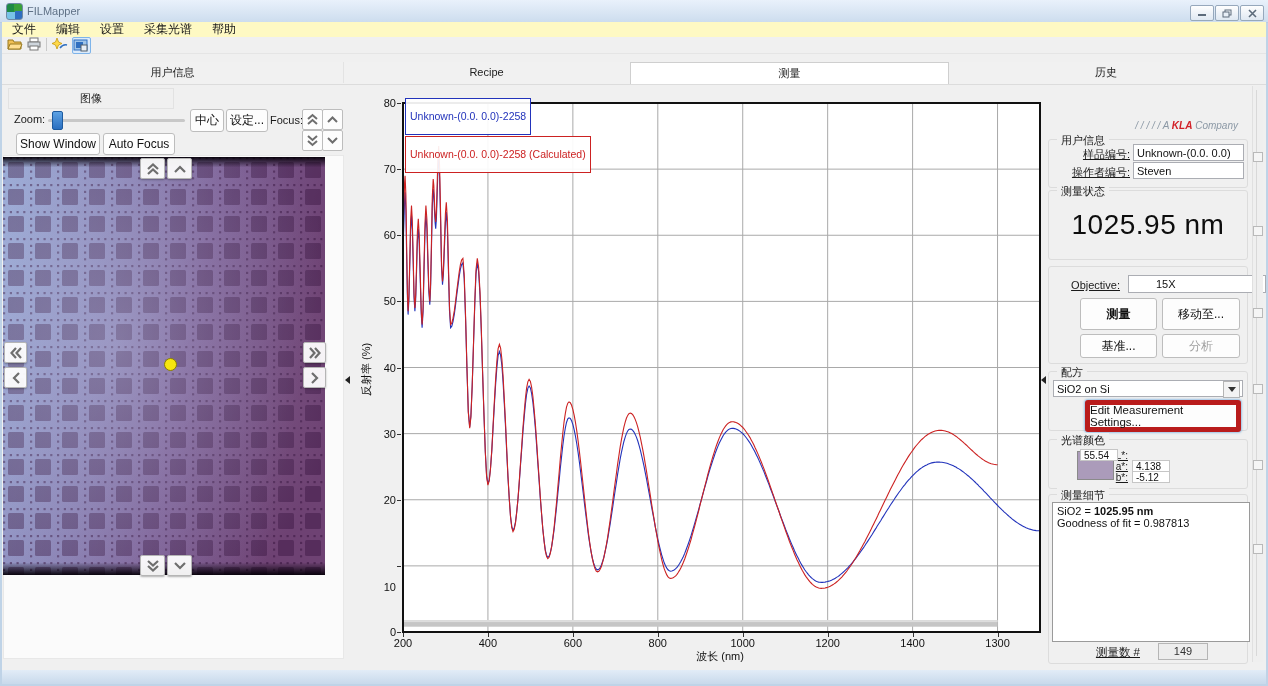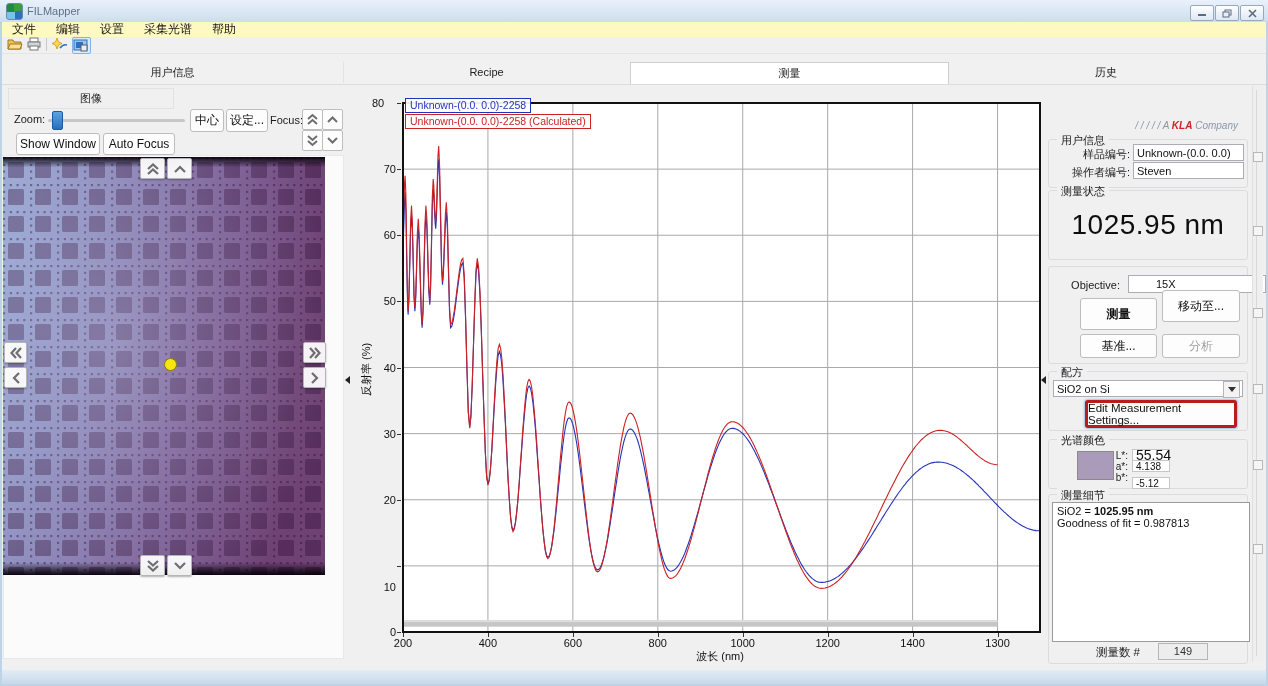--- a/index.html
+++ b/index.html
@@ -39,29 +39,29 @@
   .video{left:3px;top:157px;width:322px;height:418px;}
   .nav-btn{width:23px;height:19px;background:rgba(253,253,253,0.95);border:1px solid #b5b5b5;border-radius:2px;
        display:flex;align-items:center;justify-content:center;box-shadow:0 1px 2px rgba(0,0,0,.3);}
   .probe-dot{left:164px;top:358px;width:11px;height:11px;border-radius:50%;background:#f6e60e;border:1px solid #8a7f00;}
   .collapse-arrow{width:0;height:0;border-top:4px solid transparent;border-bottom:4px solid transparent;border-right:5px solid #222;}
   
   .plot-wrap{left:401px;top:101px;width:641px;height:533px;}
   .axis-label{position:absolute;font-size:11px;color:#111;}
   .tickmark{position:absolute;background:#333;}
   .legend{left:405px;top:98px;}
-  .legend-entry{font-size:10.5px;padding:0px 4px;margin-bottom:1px;background:rgba(255,255,255,.92);
+  .legend-entry{font-size:10.5px;padding:11px 4px;margin-bottom:1px;background:rgba(255,255,255,.92);
       border:1px solid;width:fit-content;line-height:13px;}
   .ylab{left:318px;top:362px;width:96px;text-align:center;font-size:11px;color:#111;transform:rotate(-90deg);}
   .xlab{left:660px;top:649px;width:120px;text-align:center;font-size:11px;color:#111;}
   
   .group{border:1px solid #dcdcdc;border-radius:3px;}
   .gtitle{position:absolute;top:-7px;left:8px;background:#f0f0f0;padding:0 4px;font-size:11px;color:#1a1a1a;white-space:nowrap;}
   .field{background:#fff;border:1px solid #abadb3;font-size:11px;color:#111;padding:1px 3px;display:flex;align-items:center;}
-  .rlabel{font-size:11px;color:#1a1a1a;text-align:right;}
+  .rlabel{font-size:11px;color:#1a1a1a;text-align:right;text-decoration:underline;}
   .logo-main{font-size:27px;font-weight:bold;font-style:italic;color:#1b6fbf;letter-spacing:-1px;}
   .logo-tag{font-size:10px;font-style:italic;color:#8b98a5;}
   .logo-tag b{color:#d22027;}
   .big-value{font-size:28px;color:#0d0d0d;letter-spacing:0.5px;}
   .combo-arrow{width:0;height:0;border-left:4px solid transparent;border-right:4px solid transparent;border-top:5px solid #333;}
   .vsplit{left:1252px;top:86px;width:10px;height:576px;background:#efefef;border-left:1px solid #e0e0e0;}
   .vsplit-line{left:1256px;top:90px;width:1px;height:566px;background:#d8d8d8;}
   .vsplit-handle{left:1253px;width:8px;height:8px;background:#f5f5f5;border:1px solid #b9b9b9;}
   .listbox{background:#fff;border:1px solid #9a9a9a;font-size:11px;color:#111;}
 </style>
@@ -307,21 +307,21 @@
       <div class="axis-label" style="left:372px;top:427.625px;width:24px;text-align:right;">30</div>
       <div class="tickmark" style="left:397px;top:433.625px;width:4px;height:1px;"></div>
       <div class="axis-label" style="left:372px;top:361.5px;width:24px;text-align:right;">40</div>
       <div class="tickmark" style="left:397px;top:367.5px;width:4px;height:1px;"></div>
       <div class="axis-label" style="left:372px;top:295.375px;width:24px;text-align:right;">50</div>
       <div class="tickmark" style="left:397px;top:301.375px;width:4px;height:1px;"></div>
       <div class="axis-label" style="left:372px;top:229.25px;width:24px;text-align:right;">60</div>
       <div class="tickmark" style="left:397px;top:235.25px;width:4px;height:1px;"></div>
       <div class="axis-label" style="left:372px;top:163.125px;width:24px;text-align:right;">70</div>
       <div class="tickmark" style="left:397px;top:169.125px;width:4px;height:1px;"></div>
-      <div class="axis-label" style="left:372px;top:97px;width:24px;">80</div>
+      <div class="axis-label" style="left:372px;top:97px;width:24px;text-align:right;">80</div>
       <div class="tickmark" style="left:397px;top:103px;width:4px;height:1px;"></div>
     </div>
   <div class="abs ylab">反射率 (%)</div>
   <div class="abs xlab">波长 (nm)</div>
 
   <div class="abs logo-tag" style="left:1120px;top:120px;width:118px;text-align:right;">
     <span>/ / / / /</span>
     <span>A</span>
     <b>KLA</b>
     <span>Company</span>
@@ -342,45 +342,45 @@
 
   <div class="abs group" style="left:1048px;top:266px;width:198px;height:96px;"></div>
   <div class="abs rlabel" style="left:1052px;top:279px;width:68px;">Objective:</div>
   <div class="abs field" style="left:1128px;top:275px;width:106px;height:14px;padding-left:27px;">
     <span>15X</span>
     <svg style="position:absolute;right:4px;top:6px;" width="9" height="6">
         <path d="M1,1 L4.5,4.5 L8,1" fill="none" stroke="#777" stroke-width="1.3"></path>
       </svg>
   </div>
   <div class="abs btn" style="left:1080px;top:298px;width:75px;height:30px;font-weight:bold;">测量</div>
-  <div class="abs btn" style="left:1162px;top:290px;width:76px;height:30px;">移动至...</div>
+  <div class="abs btn" style="left:1162px;top:298px;width:76px;height:30px;">移动至...</div>
   <div class="abs btn" style="left:1080px;top:334px;width:75px;height:22px;">基准...</div>
   <div class="abs btn" style="left:1162px;top:334px;width:76px;height:22px;color:#a0a0a0;">分析</div>
 
   <div class="abs group" style="left:1048px;top:371px;width:198px;height:58px;">
     <div class="gtitle">配方</div>
   </div>
   <div class="abs field" style="left:1053px;top:380px;width:182px;height:13px;">
     <span>SiO2 on Si</span>
   </div>
   <div class="abs" style="left:1223px;top:381px;width:15px;height:15px;background:#f3f3f3;border:1px solid #b5b5b5;display:flex;align-items:center;justify-content:center;">
     <div class="combo-arrow"></div>
   </div>
-  <div class="abs btn" style="left:1085px;top:400px;width:146px;height:22px;font-size:11.5px;border:3px solid #b91c1c;box-shadow:0 0 2px 1px rgba(90,160,220,.55);">Edit Measurement Settings...</div>
+  <div class="abs btn" style="left:1085px;top:400px;width:146px;height:22px;font-size:11.5px;border:5px solid #b91c1c;box-shadow:0 0 2px 1px rgba(90,160,220,.55);">Edit Measurement Settings...</div>
 
   <div class="abs group" style="left:1048px;top:439px;width:198px;height:48px;">
     <div class="gtitle">光谱颜色</div>
   </div>
   <div class="abs" id="color-swatch" style="left: 1077px; top: 451px; width: 35px; height: 27px; border: 1px solid rgb(138, 138, 138); background: rgb(171, 155, 186);"></div>
   <div class="abs rlabel" style="left:1108px;top:450px;width:20px;font-size:10px;">L*:</div>
-  <div class="abs field" style="left:1132px;top:449px;width:30px;height:8px;font-size:14px;border-color:#c6c6c6;">55.54</div>
+  <div class="abs field" style="left:1080px;top:449px;width:30px;height:8px;font-size:10px;border-color:#c6c6c6;">55.54</div>
   <div class="abs rlabel" style="left:1108px;top:461px;width:20px;font-size:10px;">a*:</div>
   <div class="abs field" style="left:1132px;top:460px;width:30px;height:8px;font-size:10px;border-color:#c6c6c6;">4.138</div>
   <div class="abs rlabel" style="left:1108px;top:472px;width:20px;font-size:10px;">b*:</div>
-  <div class="abs field" style="left:1132px;top:471px;width:30px;height:8px;font-size:10px;border-color:#c6c6c6;margin-top:6px;">-5.12</div>
+  <div class="abs field" style="left:1132px;top:471px;width:30px;height:8px;font-size:10px;border-color:#c6c6c6;">-5.12</div>
 
   <div class="abs group" style="left:1048px;top:494px;width:198px;height:168px;">
     <div class="gtitle">测量细节</div>
   </div>
   <div class="abs listbox" style="left:1052px;top:502px;width:188px;height:134px;padding:2px 4px;">
     <div><span>SiO2 = </span><b>1025.95 nm</b></div>
     <div>Goodness of fit = 0.987813</div>
   </div>
   <div class="abs rlabel" style="left:1080px;top:645px;width:60px;font-size:11.5px;">测量数 #</div>
   <div class="abs" style="left:1158px;top:643px;width:48px;height:15px;background:#ededed;border:1px solid #b5b5b5;text-align:center;font-size:11px;line-height:15px;color:#333;">149</div>

